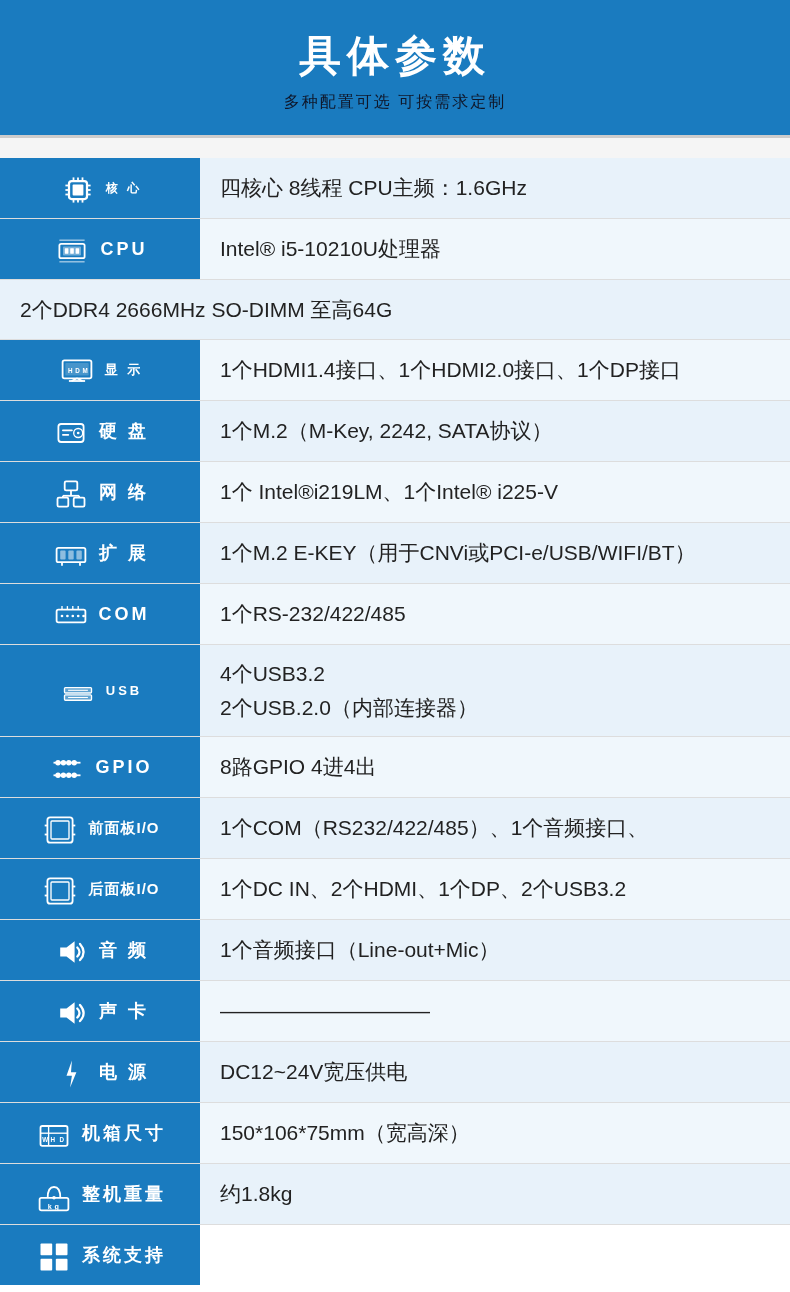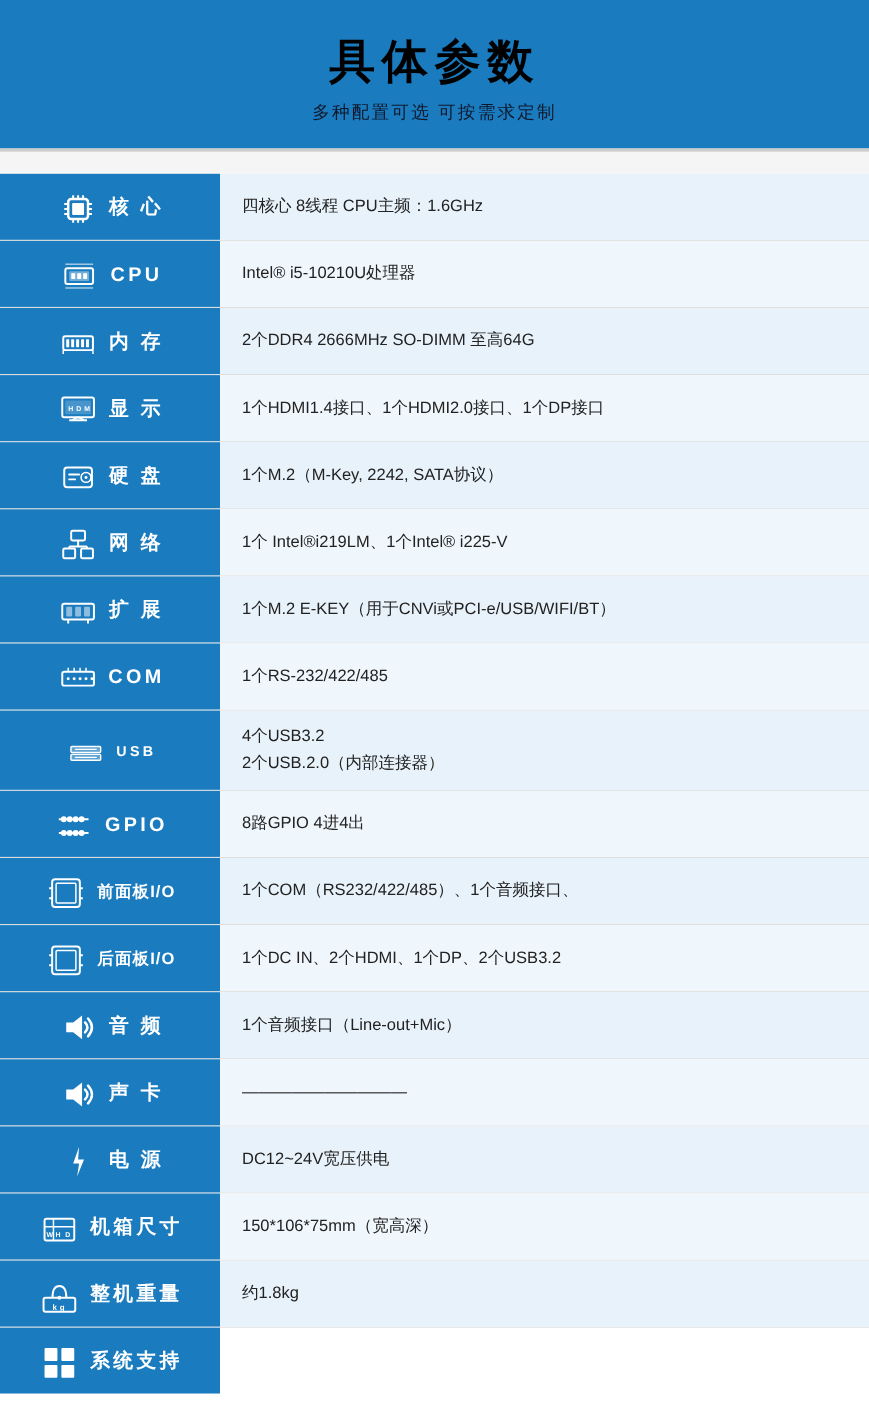--- a/index.html
+++ b/index.html
@@ -8,21 +8,21 @@
       font-family: 'Microsoft YaHei', 'PingFang SC', Arial, sans-serif;
       background: #fff;
     }
 
     .header {
       background: #1a7bbf;
       text-align: center;
       padding: 28px 20px 22px;
     }
     .header-title {
-      color: #000000;
+      color: #ffffff;
       font-size: 42px;
       font-weight: bold;
       letter-spacing: 6px;
       margin-bottom: 8px;
     }
     .header-subtitle {
       color: #0f172a;
       font-size: 16px;
       letter-spacing: 2px;
     }
@@ -75,21 +75,21 @@
       justify-content: center;
       flex-shrink: 0;
     }
 
     .spec-value {
       flex: 1;
       background: #e8f2fa;
       display: flex;
       align-items: center;
       padding: 12px 20px;
-      font-size: 15px;
+      font-size: 21px;
       color: #222;
       line-height: 1.6;
     }
 
     .spec-row:nth-child(even) .spec-value {
       background: #f0f7fc;
     }
 
     
     svg.spec-svg {
@@ -123,21 +123,21 @@
     <line x1="20" y1="30" x2="20" y2="34" stroke="#fff" stroke-width="2"></line>
     <line x1="25" y1="30" x2="25" y2="34" stroke="#fff" stroke-width="2"></line>
     <line x1="10" y1="15" x2="6" y2="15" stroke="#fff" stroke-width="2"></line>
     <line x1="10" y1="20" x2="6" y2="20" stroke="#fff" stroke-width="2"></line>
     <line x1="10" y1="25" x2="6" y2="25" stroke="#fff" stroke-width="2"></line>
     <line x1="30" y1="15" x2="34" y2="15" stroke="#fff" stroke-width="2"></line>
     <line x1="30" y1="20" x2="34" y2="20" stroke="#fff" stroke-width="2"></line>
     <line x1="30" y1="25" x2="34" y2="25" stroke="#fff" stroke-width="2"></line>
   </svg>
         </div>
-        <span style="font-size: 18px; letter-spacing: 3px;">核 心</span>
+        <span style="font-size: 12px; letter-spacing: 3px;">核 心</span>
       </div>
       <div class="spec-value">四核心 8线程 CPU主频：1.6GHz</div>
     </div>
     <div class="spec-row">
       <div class="spec-label">
         <div class="spec-icon">
           <svg viewBox="0 0 40 40" class="spec-svg" xmlns="http://www.w3.org/2000/svg">
     <rect x="6" y="12" width="28" height="16" rx="2" fill="none" stroke="#fff" stroke-width="2"></rect>
     <rect x="10" y="15" width="20" height="10" rx="1" fill="#fff" opacity="0.4"></rect>
     <rect x="12" y="17" width="4" height="6" rx="0.5" fill="#fff"></rect>
@@ -145,50 +145,35 @@
     <rect x="24" y="17" width="4" height="6" rx="0.5" fill="#fff"></rect>
     <line x1="6" y1="8" x2="34" y2="8" stroke="#fff" stroke-width="1.5" opacity="0.6"></line>
     <line x1="6" y1="32" x2="34" y2="32" stroke="#fff" stroke-width="1.5" opacity="0.6"></line>
   </svg>
         </div>
         <span style="font-size: 18px; letter-spacing: 3px;">CPU</span>
       </div>
       <div class="spec-value">Intel® i5-10210U处理器</div>
     </div>
     <div class="spec-row">
-      <div class="spec-label">
-        <div class="spec-icon">
-          <svg viewBox="0 0 40 40" class="spec-svg" xmlns="http://www.w3.org/2000/svg">
-    <rect x="5" y="13" width="30" height="14" rx="2" fill="none" stroke="#fff" stroke-width="2"></rect>
-    <rect x="8" y="16" width="3" height="8" rx="0.5" fill="#fff"></rect>
-    <rect x="13" y="16" width="3" height="8" rx="0.5" fill="#fff"></rect>
-    <rect x="18" y="16" width="3" height="8" rx="0.5" fill="#fff"></rect>
-    <rect x="23" y="16" width="3" height="8" rx="0.5" fill="#fff"></rect>
-    <rect x="28" y="16" width="3" height="8" rx="0.5" fill="#fff"></rect>
-    <line x1="5" y1="27" x2="5" y2="31" stroke="#fff" stroke-width="1.5"></line>
-    <line x1="35" y1="27" x2="35" y2="31" stroke="#fff" stroke-width="1.5"></line>
-  </svg>
-        </div>
-        <span style="font-size: 18px; letter-spacing: 3px;">内 存</span>
-      </div>
       <div class="spec-value">2个DDR4 2666MHz SO-DIMM 至高64G</div>
     </div>
     <div class="spec-row">
       <div class="spec-label">
         <div class="spec-icon">
           <svg viewBox="0 0 40 40" class="spec-svg" xmlns="http://www.w3.org/2000/svg">
     <rect x="4" y="7" width="32" height="20" rx="2" fill="none" stroke="#fff" stroke-width="2"></rect>
     <line x1="14" y1="30" x2="20" y2="27" stroke="#fff" stroke-width="2"></line>
     <line x1="26" y1="30" x2="20" y2="27" stroke="#fff" stroke-width="2"></line>
     <line x1="11" y1="30" x2="29" y2="30" stroke="#fff" stroke-width="2"></line>
     <rect x="7" y="10" width="26" height="14" rx="1" fill="#fff" opacity="0.2"></rect>
     <text x="10" y="21" fill="#fff" font-size="7" font-family="Arial">HDMI</text>
   </svg>
         </div>
-        <span style="font-size: 18px; letter-spacing: 3px;">显 示</span>
+        <span style="font-size: 13px; letter-spacing: 3px;">显 示</span>
       </div>
       <div class="spec-value">1个HDMI1.4接口、1个HDMI2.0接口、1个DP接口</div>
     </div>
     <div class="spec-row">
       <div class="spec-label">
         <div class="spec-icon">
           <svg viewBox="0 0 40 40" class="spec-svg" xmlns="http://www.w3.org/2000/svg">
     <rect x="6" y="10" width="28" height="20" rx="3" fill="none" stroke="#fff" stroke-width="2"></rect>
     <circle cx="28" cy="20" r="5" fill="none" stroke="#fff" stroke-width="1.5"></circle>
     <circle cx="28" cy="20" r="1.5" fill="#fff"></circle>

